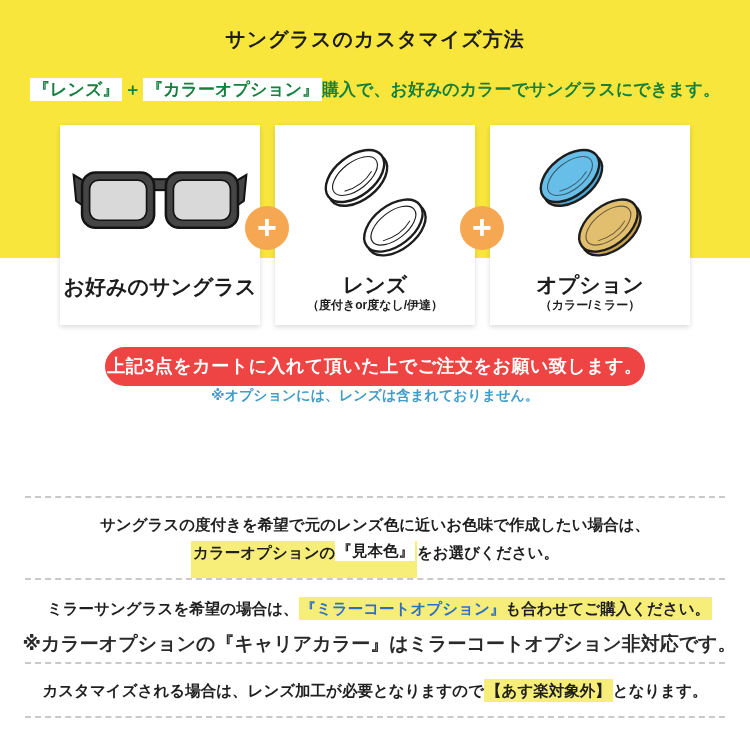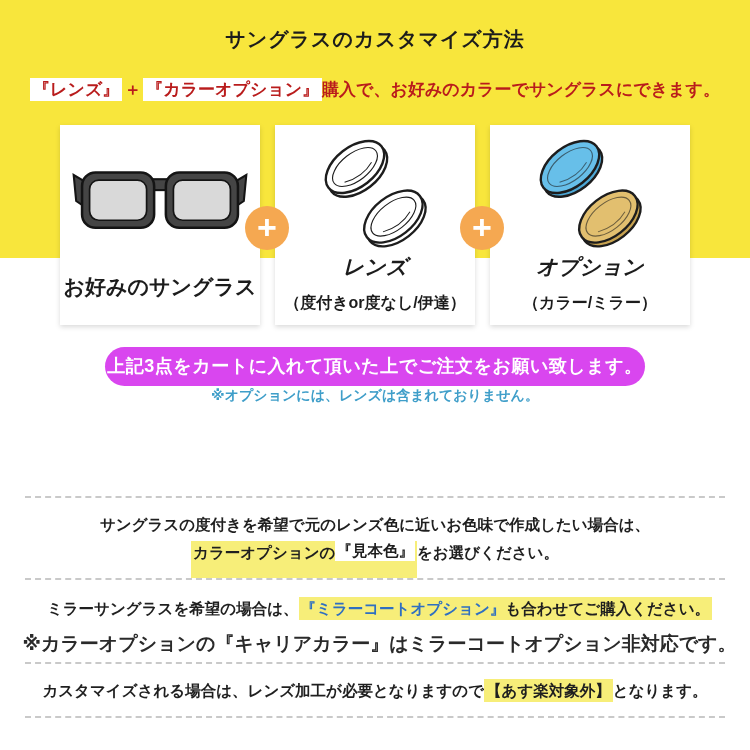--- a/index.html
+++ b/index.html
@@ -9,46 +9,46 @@
     background:#ffffff; color:#1e1e1e; font-weight:700;
     position:relative; overflow:hidden;
   }
   .page { position:relative; width:750px; height:750px; }
 
   
   .header { position:absolute; top:0; left:0; width:750px; height:258px; background:#f8e63c; }
   .title { position:absolute; top:26px; width:100%; text-align:center;
            font-size:20px; letter-spacing:1px; color:#1c1c1c; }
   .subtitle { position:absolute; top:78px; width:100%; text-align:center;
-              font-size:17px; color:#b91c1c; }
+              font-size:17px; color:#15803d; }
   .subtitle .wht { background:#ffffff; padding:2px 3px; }
   .subtitle .plus-txt { padding:0 2px; }
 
   
   .boxes { position:absolute; top:125px; left:60px; width:630px; height:200px;
            display:flex; gap:15px; }
   .box { width:200px; height:200px; background:#ffffff;
          box-shadow:0 2px 5px rgba(0,0,0,0.15);
          display:flex; flex-direction:column; align-items:center; }
   .art { flex:1; display:flex; align-items:center; justify-content:center; width:100%; }
   .caption { font-size:21px; color:#1c1c1c; line-height:1; }
   .caption-solo { margin-bottom:28px; }
-  .caption-duo { margin-bottom:18px;font-style:italic; }
-  .subcap { font-size:16px; color:#1c1c1c; margin-bottom:14px; line-height:1; }
+  .caption-duo { margin-bottom:4px; }
+  .subcap { font-size:12px; color:#1c1c1c; margin-bottom:14px; line-height:1; }
 
   .plus-circle { position:absolute; width:44px; height:44px; border-radius:50%;
                  background:#f5a851; color:#ffffff; z-index:5;
                  display:flex; align-items:center; justify-content:center;
                  font-size:34px; font-weight:700; line-height:1; padding-bottom:3px; }
   .plus-1 { left:245px; top:206px; }
   .plus-2 { left:460px; top:206px; }
 
   
   .pill { position:absolute; top:347px; left:105px; width:540px; height:39px;
-          background:#d946ef; border-radius:20px; color:#ffffff;
+          background:#ef4444; border-radius:20px; color:#ffffff;
           font-size:18px; text-align:center; line-height:39px; letter-spacing:0.5px; }
   .pill-note { position:absolute; top:387px; width:100%; text-align:center;
                font-size:14px; color:#3f9ec9; }
 
   
   .sec { position:absolute; width:100%; text-align:center; font-size:15.5px; color:#1f1f1f; }
   .sec .line { height:28px; line-height:28px; }
   .hl { background:#f7ee79; padding:3px 2px; }
   .hl-deep { background:#f7ee79; padding:3px 2px 17px 2px; }
   .wbox { background:#ffffff; display:inline-block; position:relative; top:-2px;

